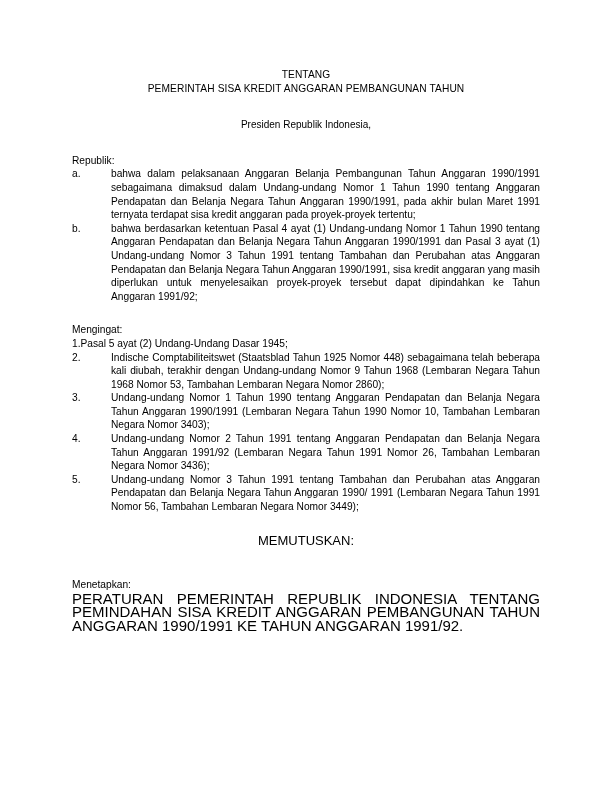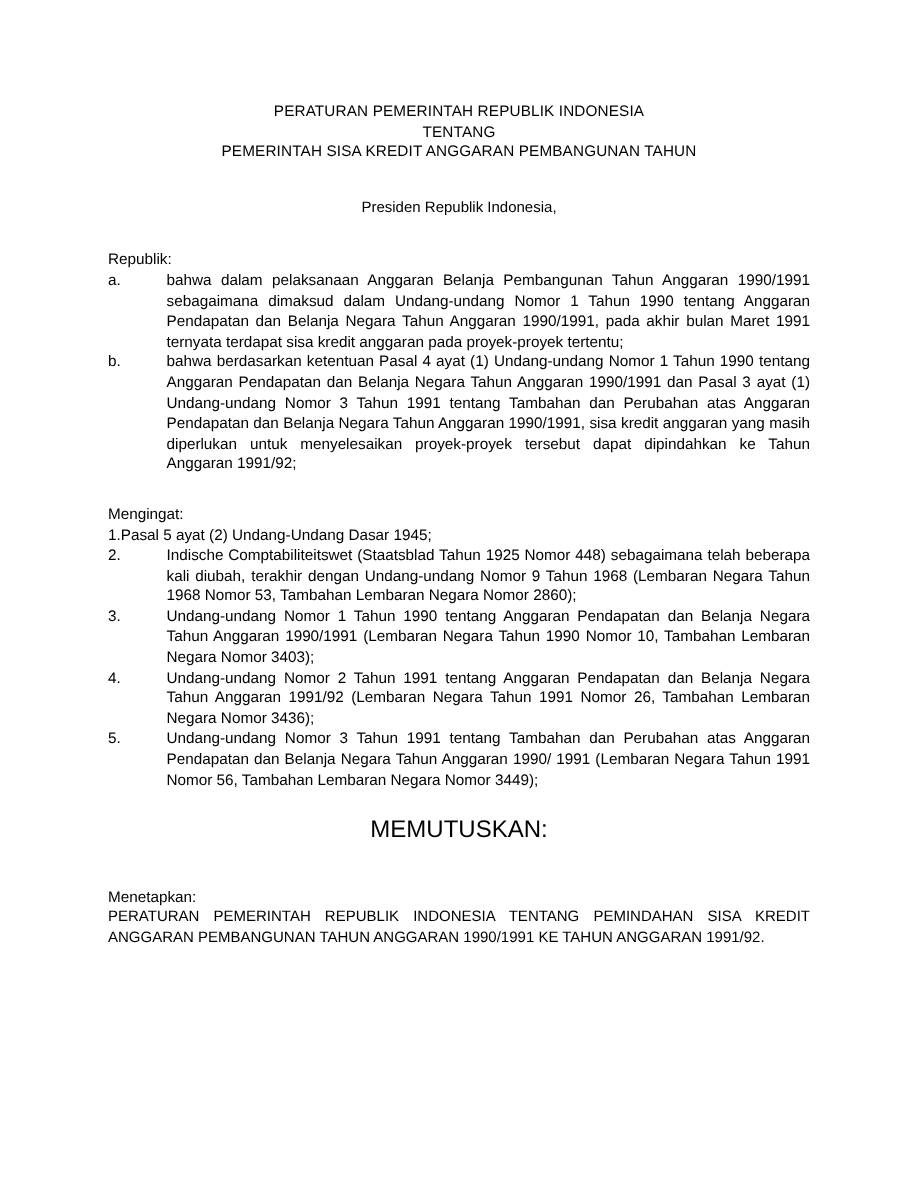--- a/index.html
+++ b/index.html
@@ -88,39 +88,38 @@
   .list-item.flush .body { display: inline; }
 
   
   .block-gap-considering { margin-top: 22px; }
   .block-gap-recalling   { margin-top: 20px; }
   .block-gap-deciding    { margin-top: 20px; }
   .block-gap-stipulating { margin-top: 31px; }
 
   .deciding {
     text-align: center;
-    font-size: 16px;
+    font-size: 13px;
     line-height: 13.6px;
   }
 
   .stipulating-body {
-    font-size: 10px;
+    font-size: 15px;
     line-height: 13.6px;
     text-align: justify;
     text-justify: inter-word;
   }
 </style>
 </head>
 <body>
 
 <div class="page">
   <div class="content">
 
     <div class="title-block">
-      <div class="title-line">PERATURAN PEMERINTAH REPUBLIK INDONESIA</div>
       <div class="title-line">TENTANG</div>
       <div class="title-line">PEMERINTAH SISA KREDIT ANGGARAN PEMBANGUNAN TAHUN</div>
     </div>
 
     <div class="opening">Presiden Republik Indonesia,</div>
 
     <div class="block-gap-considering">
       <div class="sec-label">Republik:</div>
       <div class="list">
         <div class="list-item">

